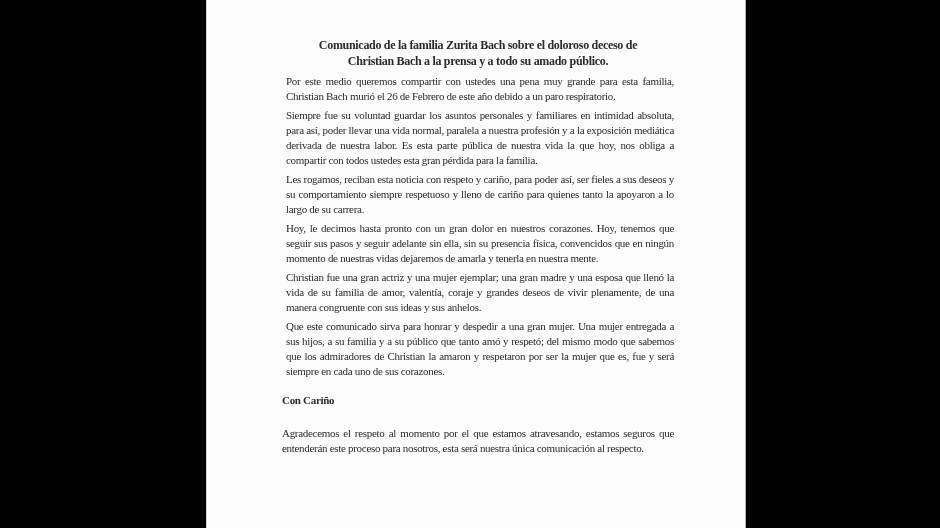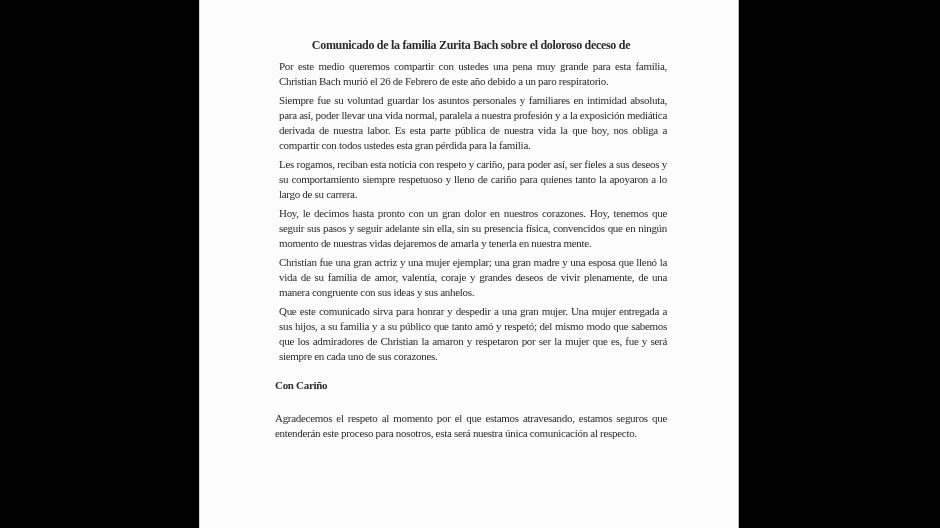--- a/index.html
+++ b/index.html
@@ -19,21 +19,21 @@
   .letterbox {
     position: absolute;
     top: 0;
     height: 528px;
     background: #000000;
   }
   .letterbox.left  { left: 0; width: 199px; }
   .letterbox.right { left: 739px; width: 201px; }
   .page {
     position: absolute;
-    left: 199px;
+    left: 206px;
     top: 0;
     width: 540px;
     height: 528px;
     background: #fcfcfc;
     box-sizing: border-box;
     padding: 38px 72px 0 76px;
     overflow: hidden;
     box-shadow: inset -1px 0 0 #b5b5b5, inset 1px 0 0 #d8d8d8;
   }
   .doc {
@@ -70,20 +70,21 @@
 
 <div class="stage">
 
   <div class="letterbox left"></div>
   <div class="letterbox right"></div>
 
   <div class="page doc">
 
     <h1 class="doc-title">
       <span class="t-line">Comunicado de la familia Zurita Bach sobre el doloroso deceso de</span>
+      <span class="t-line">Christian Bach a la prensa y a todo su amado público.</span>
     </h1>
 
     <p class="para">Por este medio queremos compartir con ustedes una pena muy grande para esta familia, Christian Bach murió el 26 de Febrero de este año debido a un paro respiratorio.</p>
 
     <p class="para">Siempre fue su voluntad guardar los asuntos personales y familiares en intimidad absoluta, para así, poder llevar una vida normal, paralela a nuestra profesión y a la exposición mediática derivada de nuestra labor. Es esta parte pública de nuestra vida la que hoy, nos obliga a compartir con todos ustedes esta gran pérdida para la familia.</p>
 
     <p class="para">Les rogamos, reciban esta noticia con respeto y cariño, para poder así, ser fieles a sus deseos y su comportamiento siempre respetuoso y lleno de cariño para quienes tanto la apoyaron a lo largo de su carrera.</p>
 
     <p class="para">Hoy, le decimos hasta pronto con un gran dolor en nuestros corazones. Hoy, tenemos que seguir sus pasos y seguir adelante sin ella, sin su presencia física, convencidos que en ningún momento de nuestras vidas dejaremos de amarla y tenerla en nuestra mente.</p>
 

